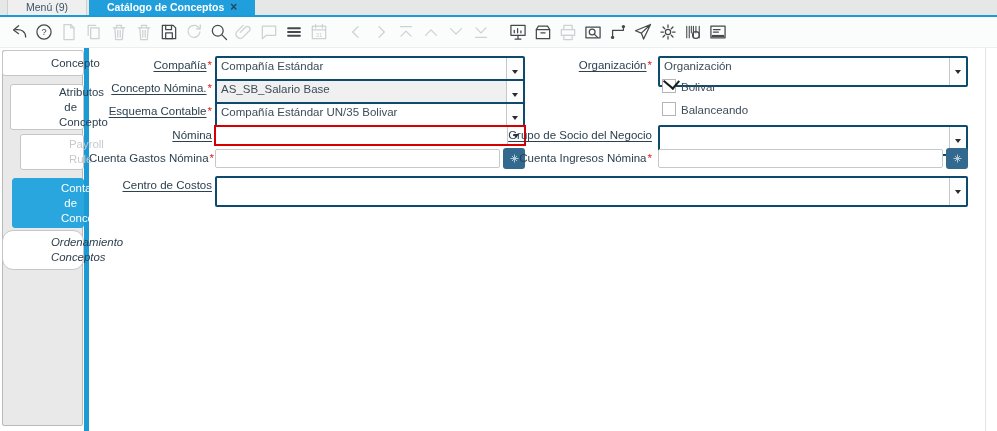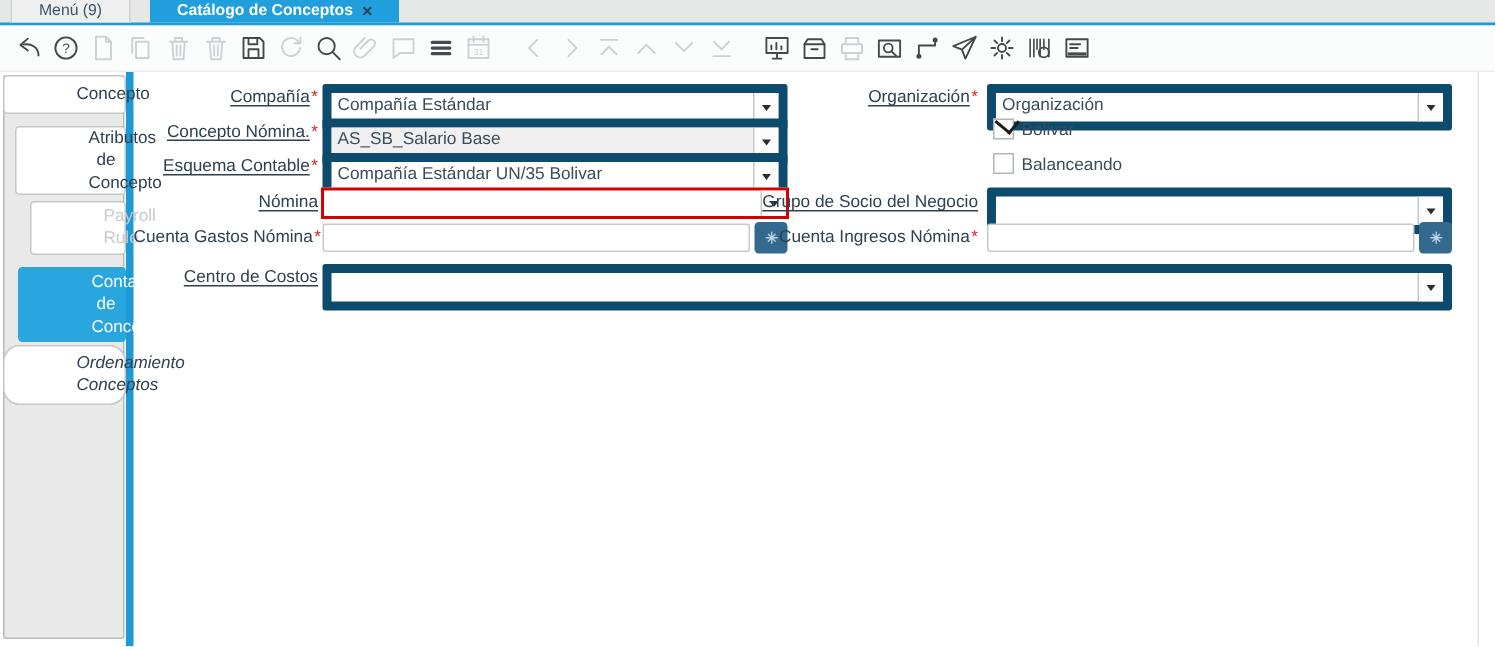--- a/index.html
+++ b/index.html
@@ -7,21 +7,21 @@
   .app{position:relative;width:997px;height:431px;overflow:hidden;
        font-family:"Liberation Sans",sans-serif;background:#fff;}
 
   
   .tabbar{position:absolute;left:0;top:0;width:997px;height:17px;
           background:#e6e7e7;border-bottom:2px solid #1b9bd8;display:flex;}
   .wtab{height:15px;line-height:15px;padding:0 18px;font-size:10.5px;
         color:#3c5467;display:flex;align-items:center;gap:6px;cursor:default;}
   .wtab.inactive{background:#efefef;border-left:1px solid #cfcfcf;
                  border-right:1px solid #cfcfcf;margin-left:7px;}
-  .wtab.active{background:#209fdc;color:#ffffff;font-weight:bold;margin-left:13px;}
+  .wtab.active{background:#209fdc;color:#ffffff;font-weight:bold;margin-left:2px;}
   .closex{font-weight:bold;color:#24455d;font-size:12px;line-height:13px;cursor:pointer;}
 
   
   .toolbar{position:absolute;left:0;top:17px;width:997px;height:31px;
            background:#fbfcfc;border-bottom:1px solid #eceeee;
            display:flex;align-items:center;padding-left:6px;}
   .tbtn{width:25px;height:25px;display:flex;align-items:center;justify-content:center;
         color:#45494c;cursor:pointer;flex:0 0 auto;}
   .tbtn.disabled{color:#ccd1d4;cursor:default;}
   .tbtn svg{width:20px;height:20px;stroke:currentColor;fill:none;
@@ -41,21 +41,21 @@
   .stab.active{background:#2aa6df;border-color:#2aa6df;color:#fff;}
   .stab.italic{font-style:italic;}
 
   
   .vline{position:absolute;width:1px;background:#e3e3e3;}
   .flabel{position:absolute;font-size:11.5px;color:#2d4150;text-align:right;
           white-space:nowrap;cursor:pointer;}
   .flabel .u{text-decoration:underline;text-underline-offset:2px;}
   .req{color:#e01b1b;margin-left:1px;text-decoration:none;}
 
-  .combo{position:absolute;height:31px;background:#fff;border:6px solid #0c4a6e;
+  .combo{position:absolute;height:31px;background:#fff;border:2px solid #0c4a6e;
          border-radius:2px;display:flex;overflow:hidden;}
   .combo .ctext{flex:1;font-size:11.5px;color:#3c4c59;padding:2px 4px;
                 white-space:nowrap;overflow:hidden;}
   .combo .cbtn{width:17px;border-left:1px solid #c5c9cb;background:#fdfdfd;
                display:flex;align-items:center;justify-content:center;cursor:pointer;}
   .caret{width:0;height:0;border:3.5px solid transparent;border-top:4.5px solid #2b2b2b;
          margin-top:4px;}
   .combo.readonly .ctext{background:#f0f0f0;}
   .combo.error{border:2px solid #d60000;height:21px;border-radius:0;}
 

